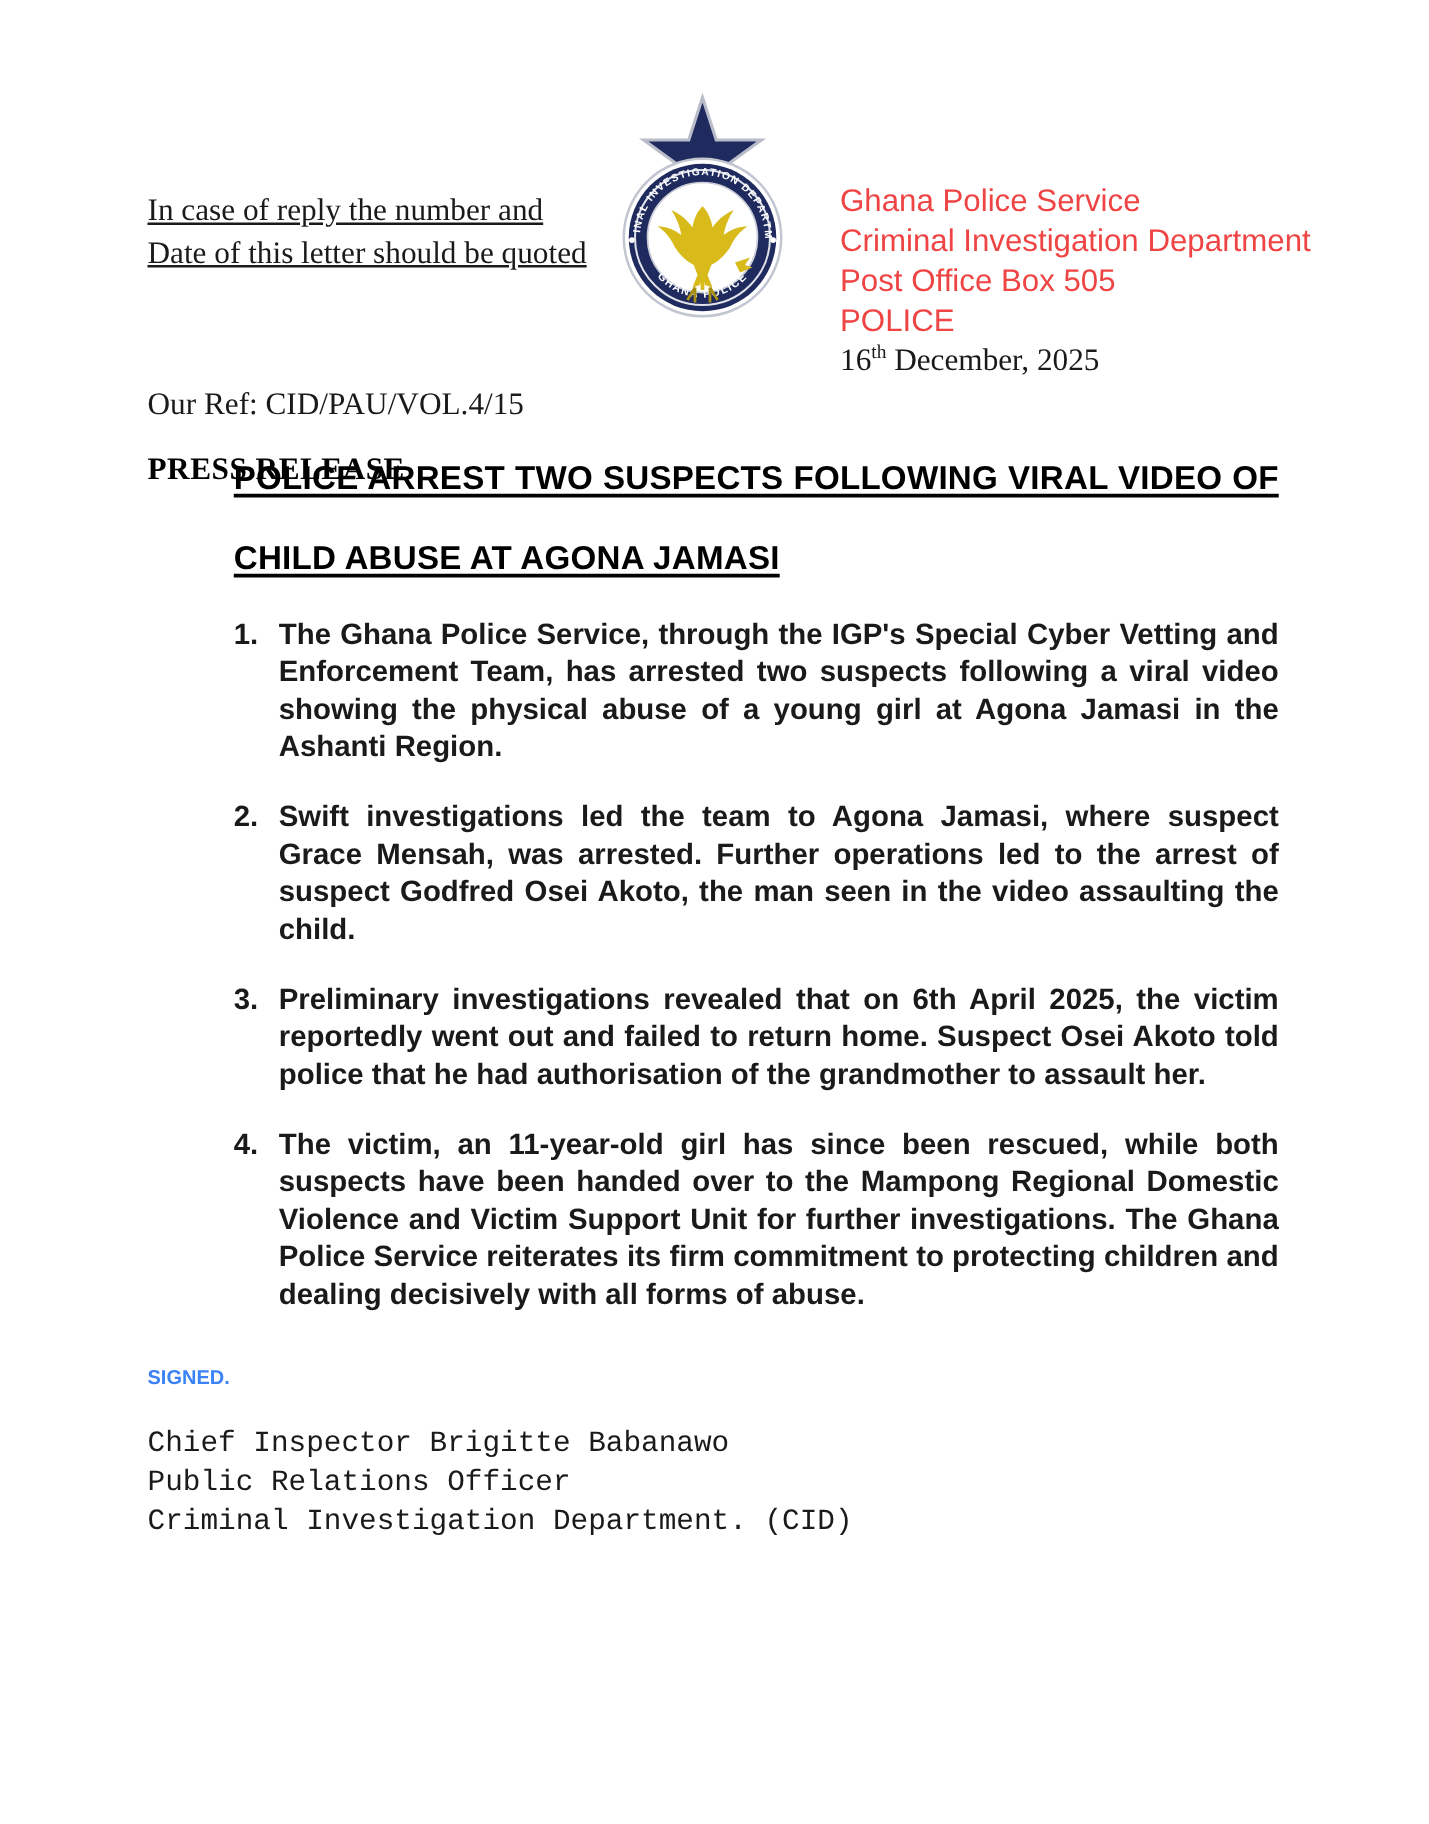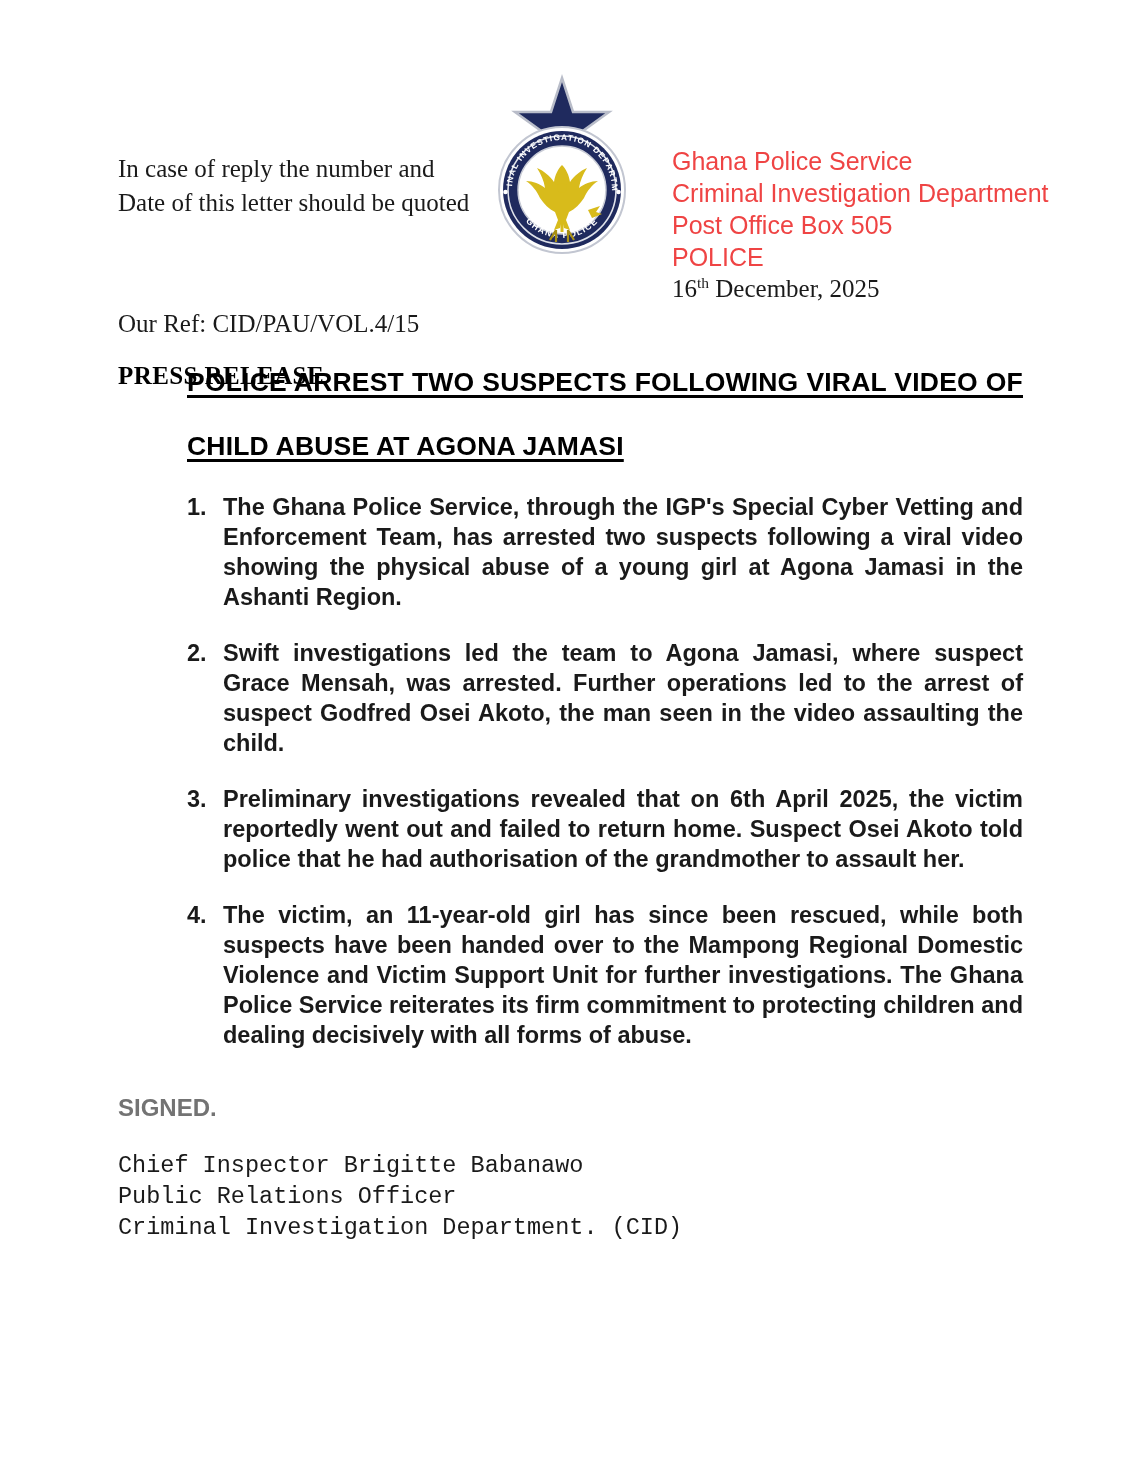--- a/index.html
+++ b/index.html
@@ -28,21 +28,21 @@
   .header-left {
     position: absolute;
     left: 118px;
     top: 82px;
     width: 370px;
     font-family: "Liberation Serif", serif;
     font-size: 25px;
     line-height: 34px;
     color: #1a1a1a;
   }
-  .header-left .line { white-space: nowrap; }
+  .header-left .line { white-space: nowrap; text-decoration: underline; }
 
   .ref-line {
     position: absolute;
     left: 118px;
     top: 240px;
     font-family: "Liberation Serif", serif;
     font-size: 25px;
     color: #1a1a1a;
     white-space: nowrap;
   }
@@ -160,22 +160,22 @@
   
   .signature {
     position: absolute;
     left: 118px;
     top: 1094px;
     font-family: "Liberation Sans", sans-serif;
   }
   .signed-label {
     font-family: "Liberation Sans", sans-serif;
     font-weight: bold;
-    font-size: 24px;
-    color: #737373;
+    font-size: 16px;
+    color: #3b82f6;
     margin-bottom: 28px;
     white-space: nowrap;
   }
   .signature .sig-line {
     font-family: Liberation Mono, monospace;
     font-size: 23.5px;
     line-height: 31px;
     color: #1a1a1a;
     white-space: nowrap;
   }

